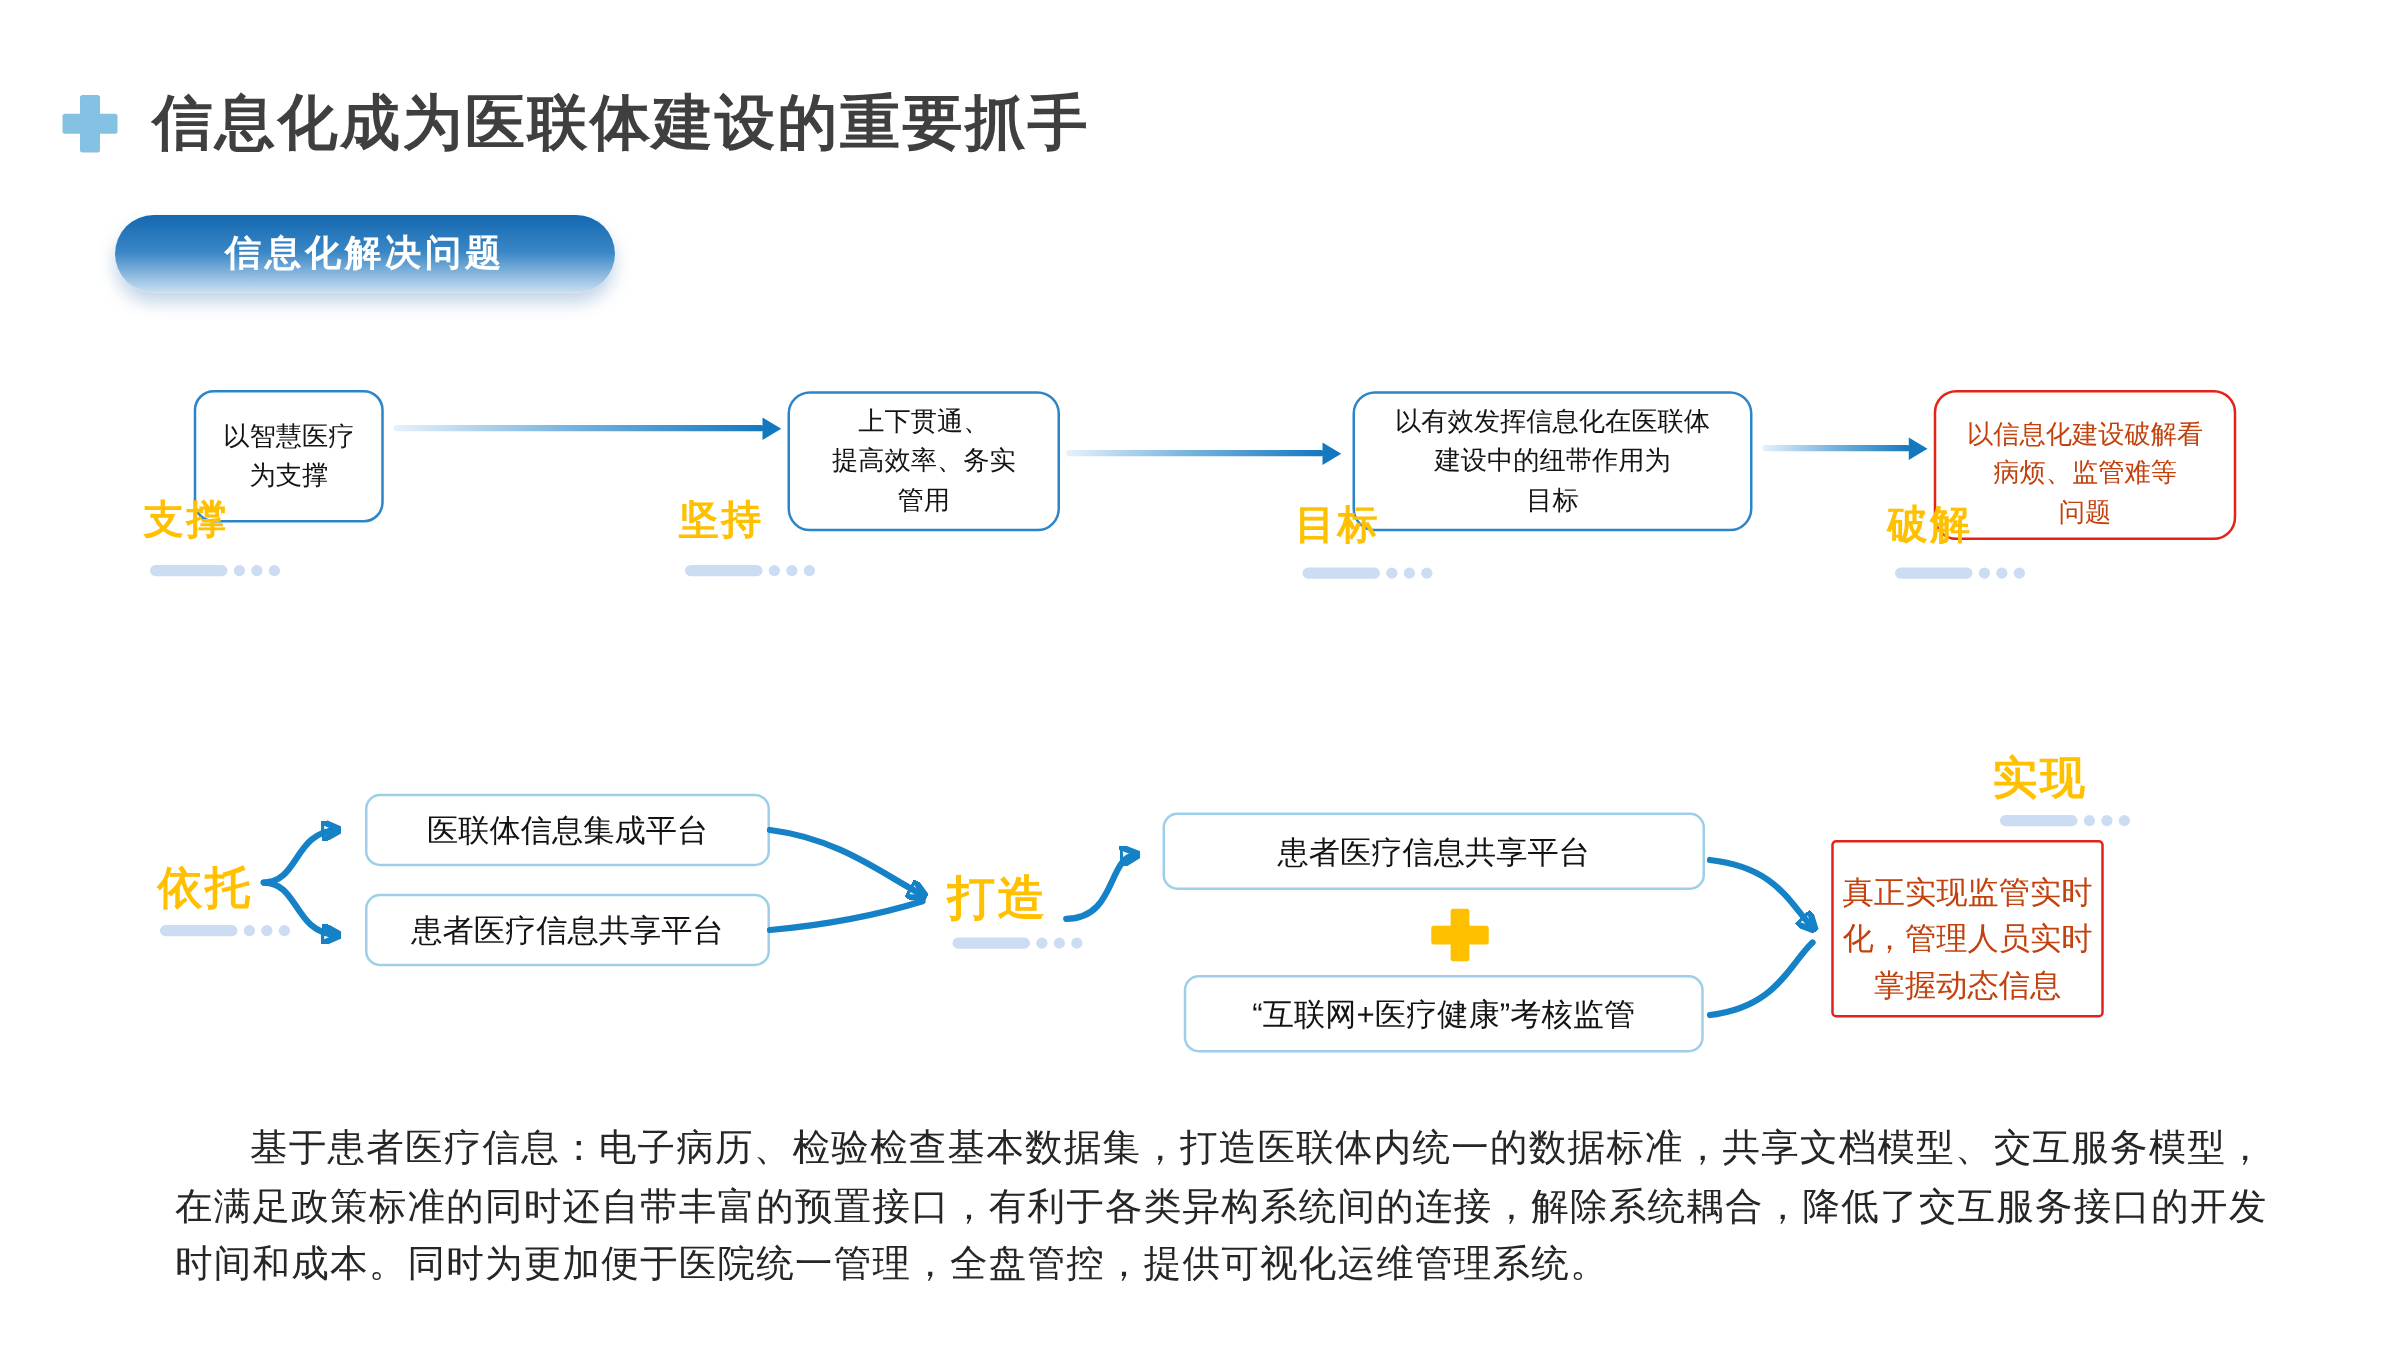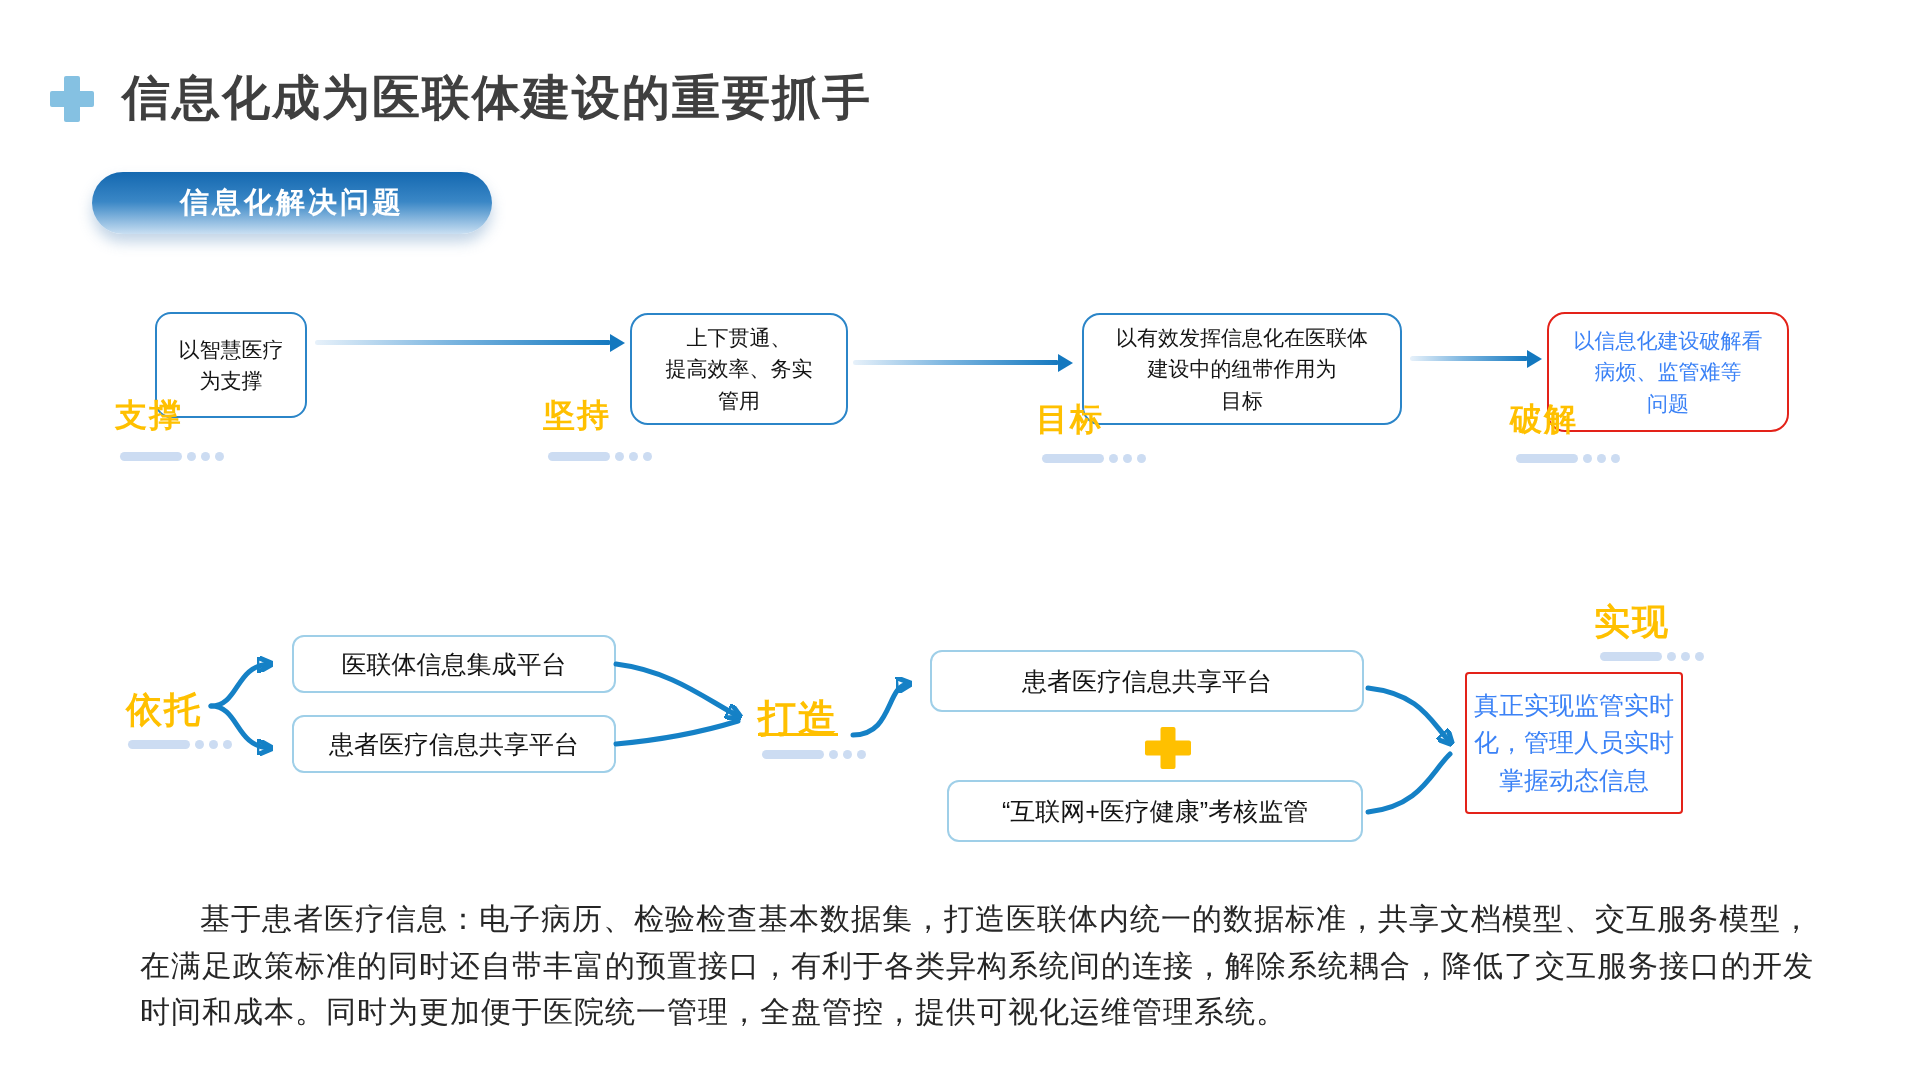--- a/index.html
+++ b/index.html
@@ -21,21 +21,21 @@
         background:linear-gradient(180deg,#1468b0 0%,#3a87c6 48%,#c9dff2 100%);
         box-shadow:0 8px 14px rgba(120,160,200,.45);
         color:#fff;font-size:29px;font-weight:700;letter-spacing:3px;
         display:flex;align-items:center;justify-content:center;}
   .pill1{left:92px;top:172px;}
   .pill2{left:92px;top:524px;}
   
   .fbox{position:absolute;background:#fff;border:2.5px solid #2b85c8;border-radius:18px;
         display:flex;align-items:center;justify-content:center;text-align:center;
         font-size:21px;color:#141414;line-height:1.5;padding:4px;box-sizing:border-box;}
-  .fbox.red{border-color:#e32219;color:#3b82f6;}
+  .fbox.red{border-color:#e32219;color:#c2410c;align-items:flex-end;}
   
   .lbox{position:absolute;background:#fff;border:2px solid #9fcfe8;border-radius:12px;
         display:flex;align-items:center;justify-content:center;text-align:center;
         font-size:25px;color:#141414;box-sizing:border-box;}
   
   .glabel{position:absolute;color:#ffc000;font-weight:800;letter-spacing:2px;}
   
   .deco{position:absolute;display:flex;align-items:center;gap:5px;}
   .deco .bar{width:62px;height:9px;border-radius:5px;background:#ccdcf2;}
   .deco .dot{width:9px;height:9px;border-radius:50%;background:#ccdcf2;}
@@ -133,21 +133,21 @@
   </svg>
 
   <div class="lbox" style="left:292px;top:715px;width:324px;height:58px;">患者医疗信息共享平台</div>
   <div class="lbox" style="left:292px;top:635px;width:324px;height:58px;">医联体信息集成平台</div>
 
   <svg class="curve" style="left:612px;top:645px;" width="150" height="115" viewBox="0 0 150 115">
     <path d="M 4,19 C 60,26 95,55 126,71" marker-end="url(#ah)"></path>
     <path d="M 4,99 C 60,94 100,84 126,76"></path>
   </svg>
 
-  <div class="glabel" style="left:758px;top:693px;font-size:38px;text-decoration:underline;">打造</div>
+  <div class="glabel" style="left:758px;top:693px;font-size:38px;">打造</div>
   <div class="deco" style="left:762px;top:750px;">
     <span class="bar"></span>
       <span class="dot"></span>
       <span class="dot"></span>
       <span class="dot"></span>
   </div>
 
   <svg class="curve" style="left:848px;top:658px;" width="85" height="85" viewBox="0 0 85 85">
     <path d="M 5,77 C 45,77 38,28 60,26" marker-end="url(#ah)"></path>
   </svg>

